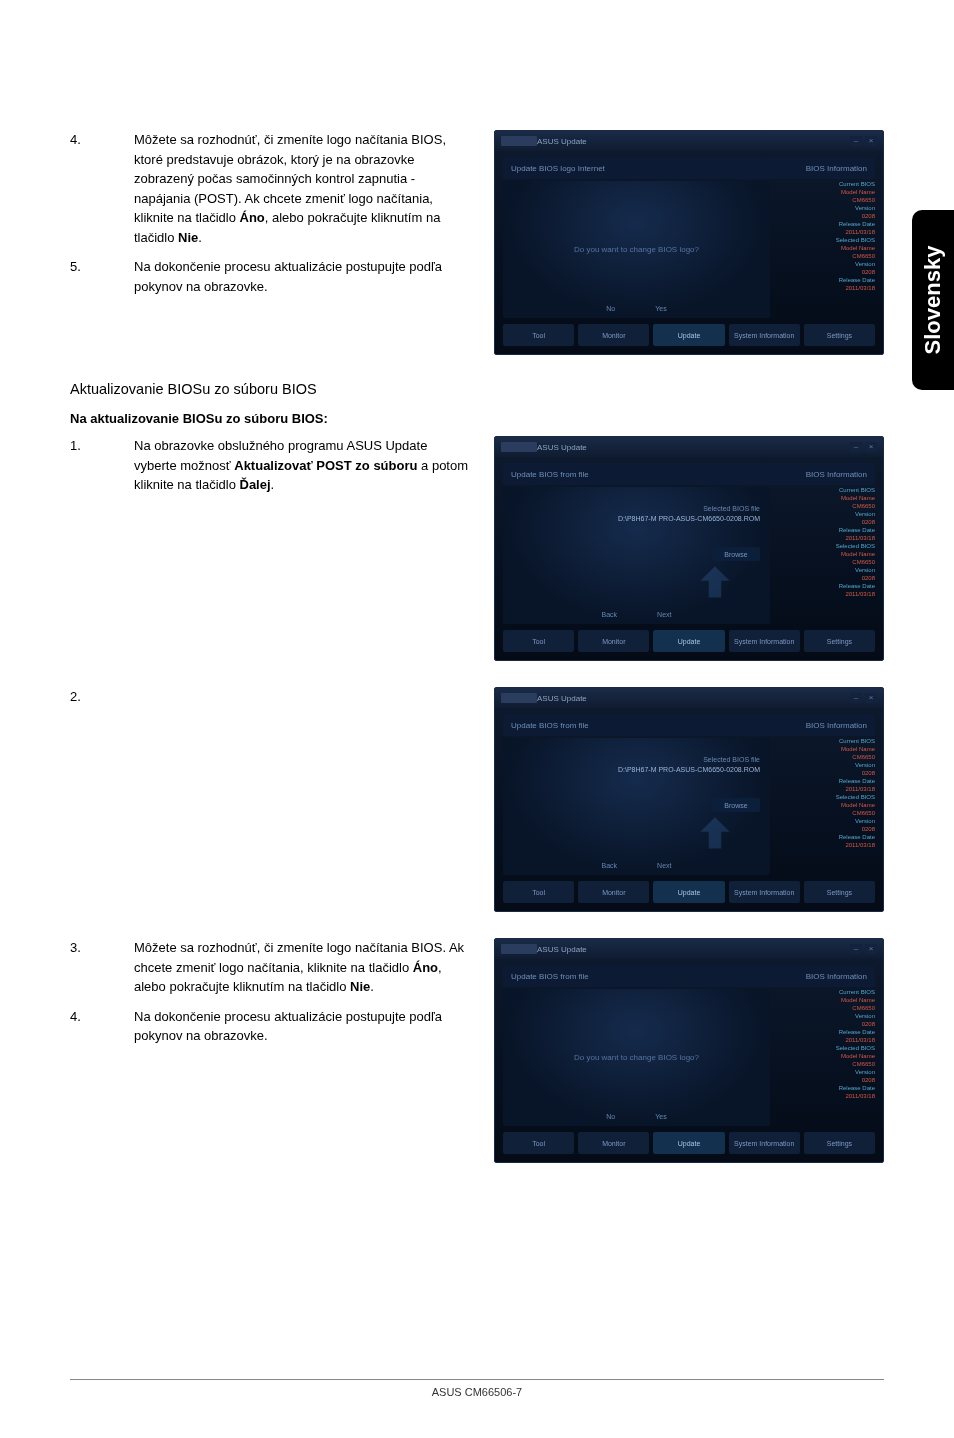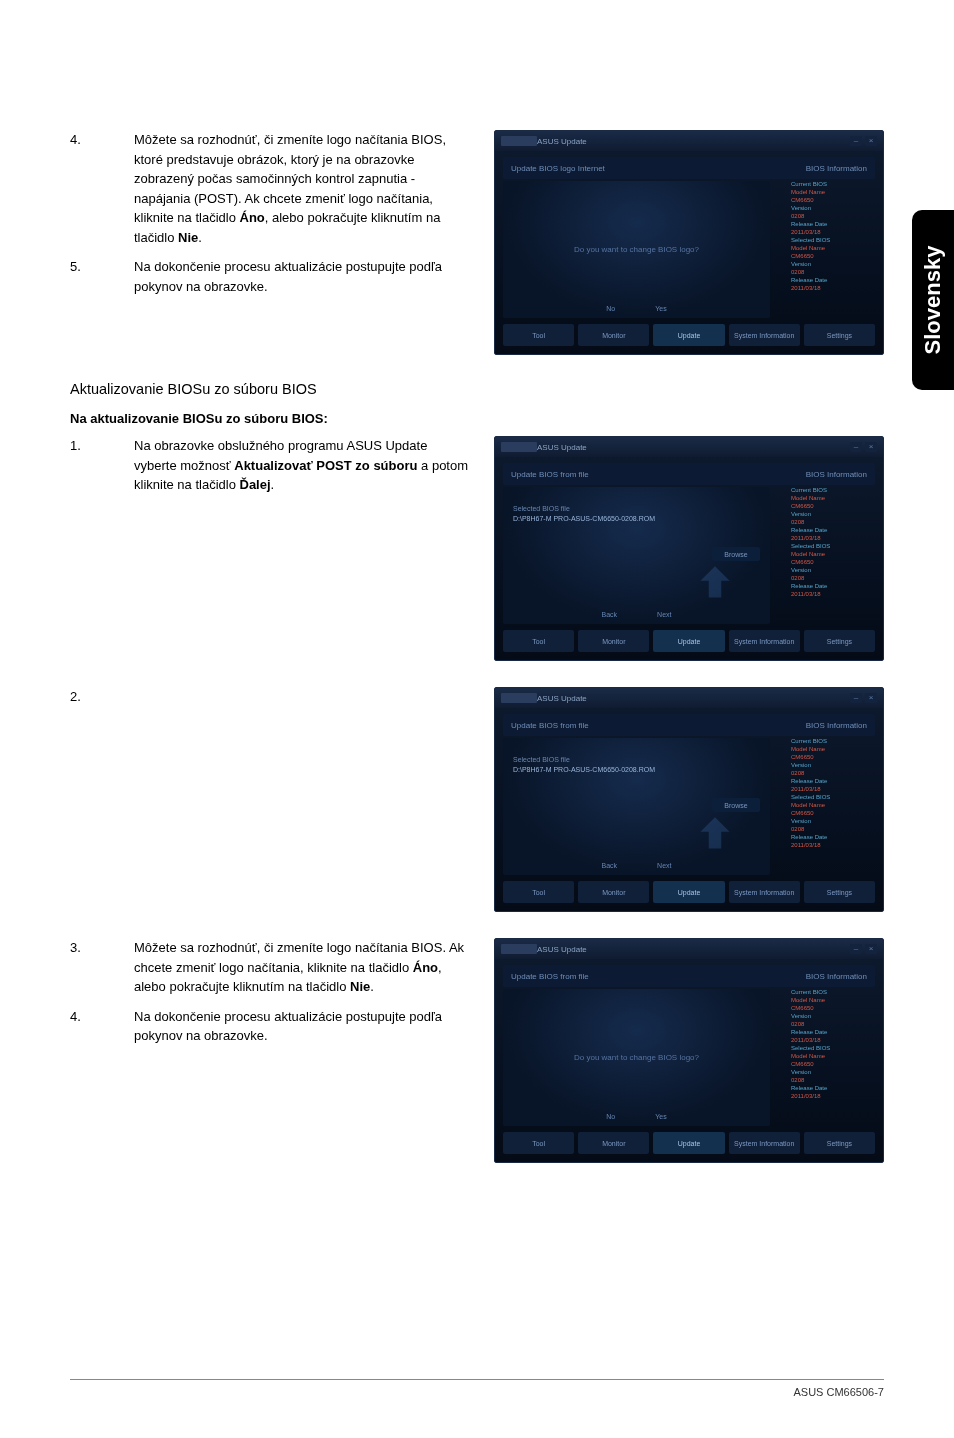--- a/index.html
+++ b/index.html
@@ -117,20 +117,21 @@
     padding: 0 8px;
     color: #6f8db8;
     font-size: 8px;
     justify-content: space-between;
   }
   .shot-body {
     position: absolute;
     top: 50px; left: 8px; right: 8px; bottom: 36px;
     display: flex;
     gap: 21px;
+    text-align: right;
   }
   .shot-main {
     flex: 1;
     background: radial-gradient(ellipse at 50% 30%, #152b4d 0%, #081427 70%);
     border-radius: 2px;
     position: relative;
     display: flex;
     align-items: center;
     justify-content: center;
     color: #5673a0;
@@ -196,21 +197,21 @@
     display: flex; gap: 40px;
     color: #6585b2; font-size: 7px;
   }
   .footer {
     position: absolute;
     bottom: 40px;
     left: 70px; right: 70px;
     border-top: 1px solid #888;
     padding-top: 6px;
     display: flex;
-    justify-content: flex-end;
+    justify-content: center;
     font-size: 11px;
     color: #333;
   }
   b { font-weight: bold; }
 </style>
 </head>
 <body>
 
 <div class="side-tab">
   <span>Slovensky</span>

